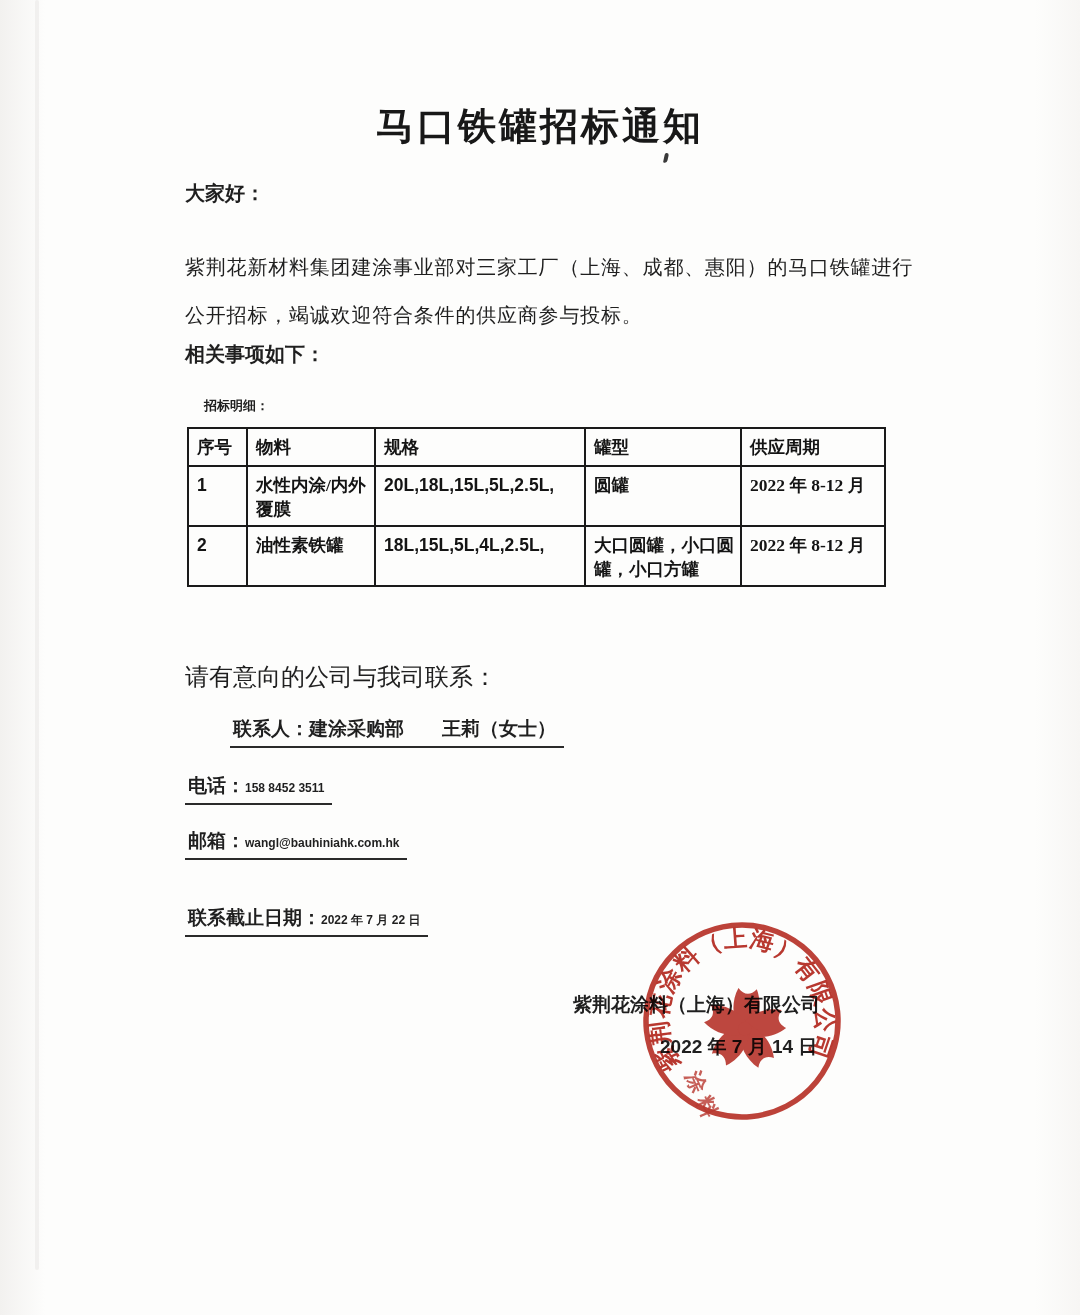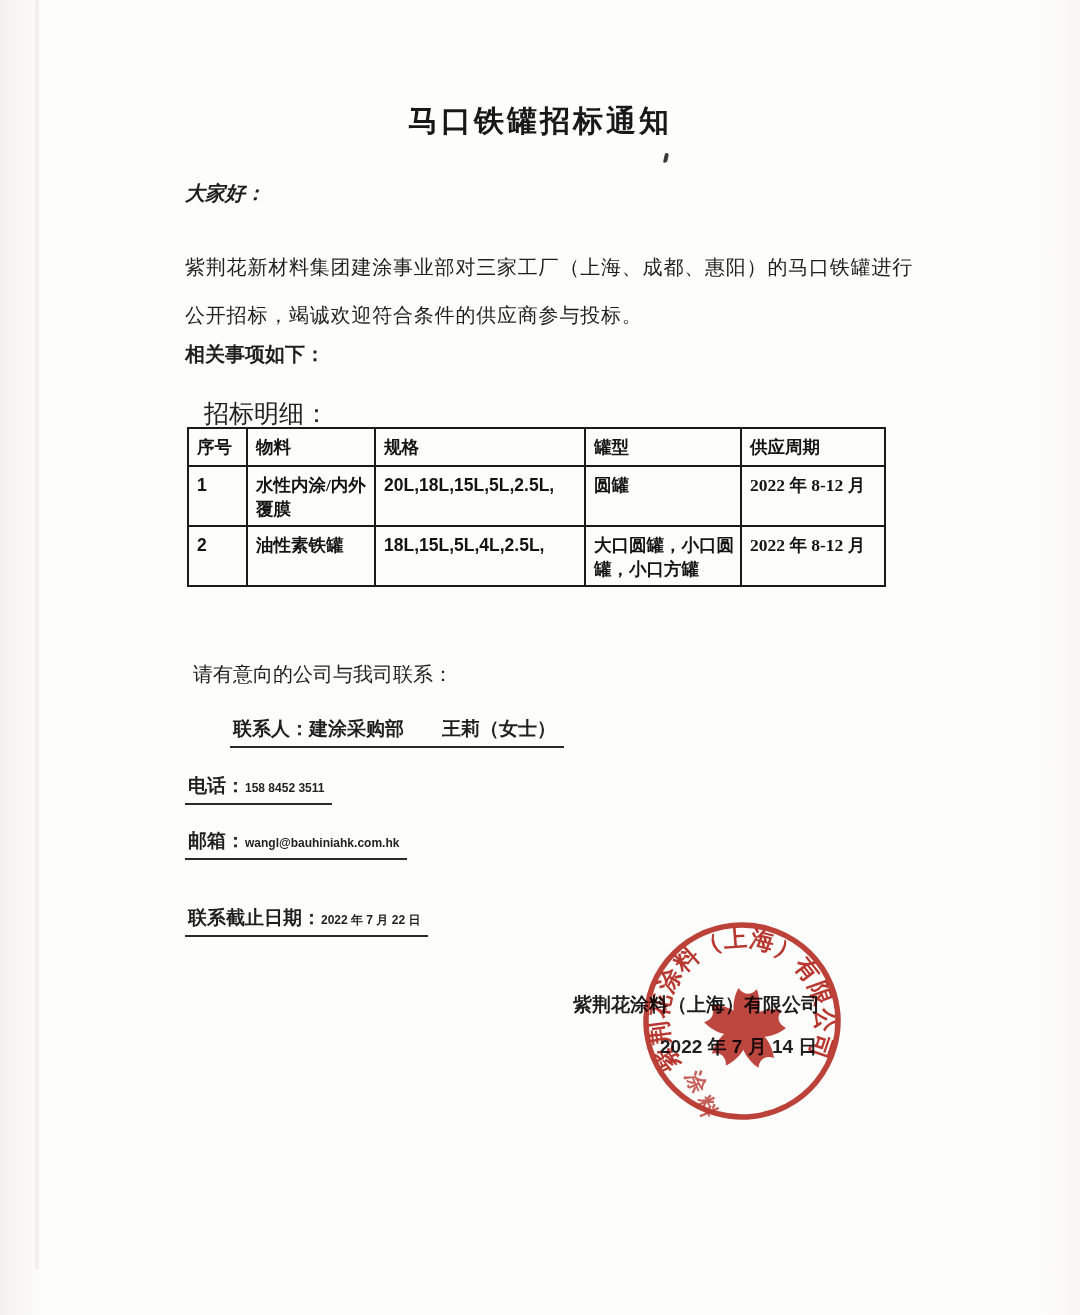--- a/index.html
+++ b/index.html
@@ -18,48 +18,48 @@
   .scan-streak {
     position: absolute; left: 35px; top: 0; width: 4px; height: 1270px;
     background: #e9e8e5; opacity: 0.55; border-radius: 2px;
   }
   .scan-speck {
     position: absolute; left: 664px; top: 153px; width: 4px; height: 10px;
     background: #3a3a3a; border-radius: 2px 2px 3px 1px; transform: rotate(12deg);
   }
   .doc-title {
     position: absolute; top: 101px; left: 0; width: 1080px;
-    text-align: center; font-size: 30px; font-weight: 700; letter-spacing: 3px;
+    text-align: center; font-size: 38px; font-weight: 700; letter-spacing: 3px;
     color: #181818;
   }
   .greeting {
     position: absolute; left: 185px; top: 180px;
-    font-size: 20px; font-weight: 600; font-style: italic;
+    font-size: 20px; font-weight: 600;
   }
   .intro-line1 { position: absolute; left: 185px; top: 254px; font-size: 20px; font-weight: 500; letter-spacing: 0.8px; }
   .intro-line2 { position: absolute; left: 185px; top: 302px; font-size: 20px; font-weight: 500; letter-spacing: 0.8px; }
   .related-note { position: absolute; left: 185px; top: 341px; font-size: 20px; font-weight: 600; }
-  .table-caption { position: absolute; left: 204px; top: 397px; font-size: 25px; font-weight: 400; }
+  .table-caption { position: absolute; left: 204px; top: 397px; font-size: 13px; font-weight: 700; }
   table.bid-table {
     position: absolute; left: 187px; top: 427px; width: 697px;
     border-collapse: collapse; table-layout: fixed;
   }
   .bid-table th, .bid-table td {
     border: 2px solid #1a1a1a;
     vertical-align: top; text-align: left;
     padding: 6px 6px 4px 8px;
     font-size: 17.5px; line-height: 24px; font-weight: 700;
     word-break: break-all; color: #141414;
   }
   .bid-table th { height: 38px; }
   .bid-table td { height: 55px; }
   .col-seq { width: 59px; } .col-mat { width: 128px; } .col-spec { width: 210px; }
   .col-can { width: 156px; } .col-period { width: 144px; }
   .latin { font-family: "Liberation Sans", "DejaVu Sans", sans-serif; font-size: 16.5px; }
-  .contact-intro { position: absolute; left: 193px; top: 661px; font-size: 20px; font-weight: 500; text-align: right; }
+  .contact-intro { position: absolute; left: 185px; top: 661px; font-size: 24px; font-weight: 500; text-align: right; }
   .u-line {
     display: inline-block;
     border-bottom: 2px solid #2a2a2a;
     padding: 0 8px 4px 3px;
   }
   .contact-person { position: absolute; left: 187px; top: 716px; font-size: 19px; font-weight: 700; margin-left: 43px; }
   .contact-phone  { position: absolute; left: 185px; top: 773px; font-size: 19px; font-weight: 700; }
   .contact-email  { position: absolute; left: 185px; top: 828px; font-size: 19px; font-weight: 700; }
   .contact-deadline { position: absolute; left: 185px; top: 883px; font-size: 19px; font-weight: 700; margin-top: 22px; }
   .num-sans { font-family: "Liberation Sans", "DejaVu Sans", sans-serif; font-size: 12px; font-weight: 700; }

